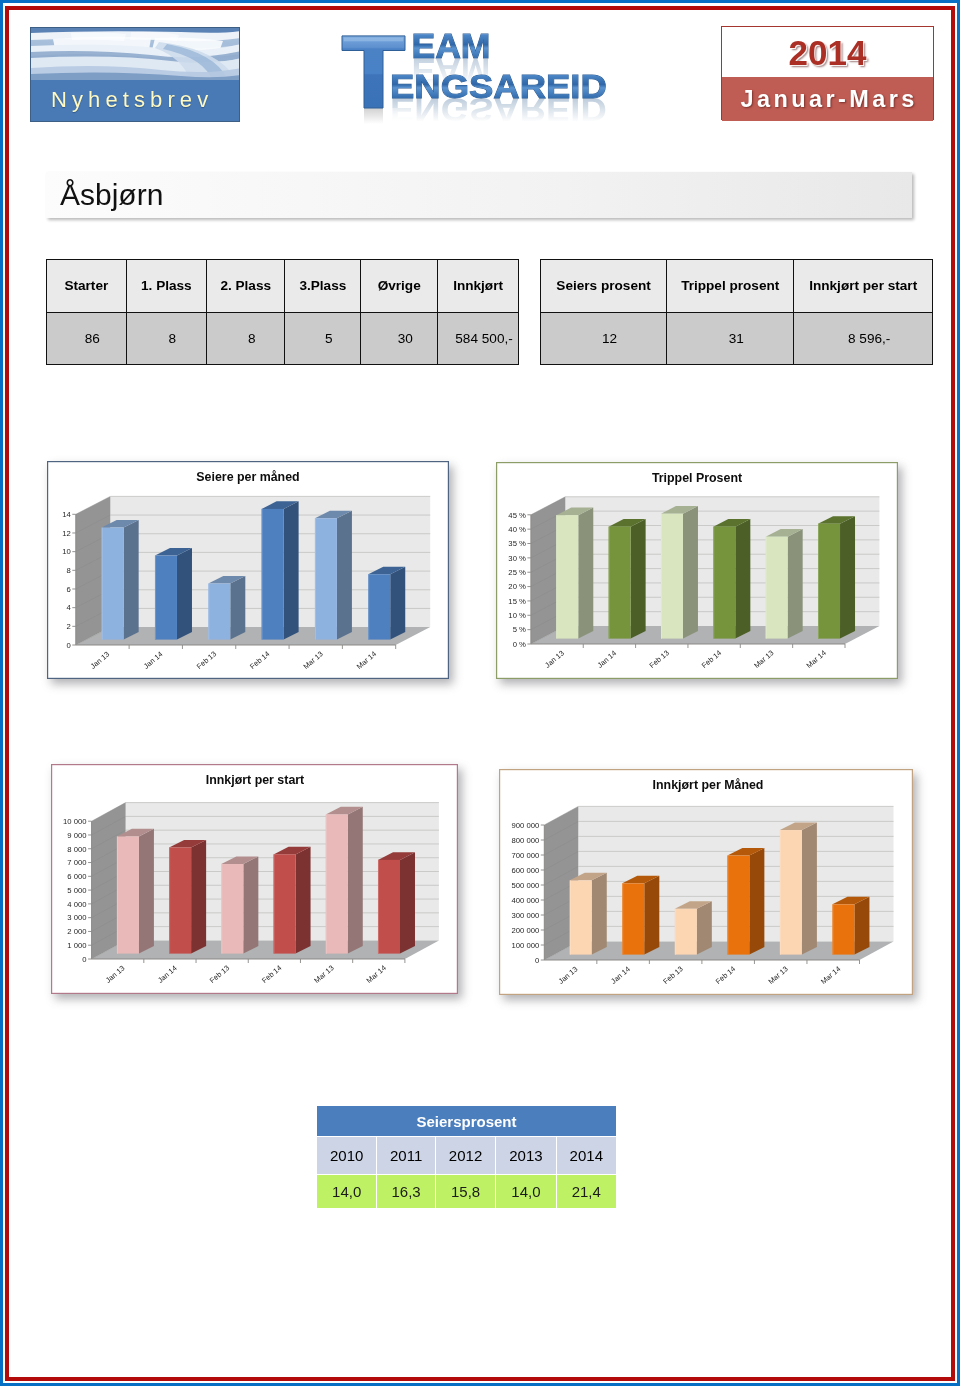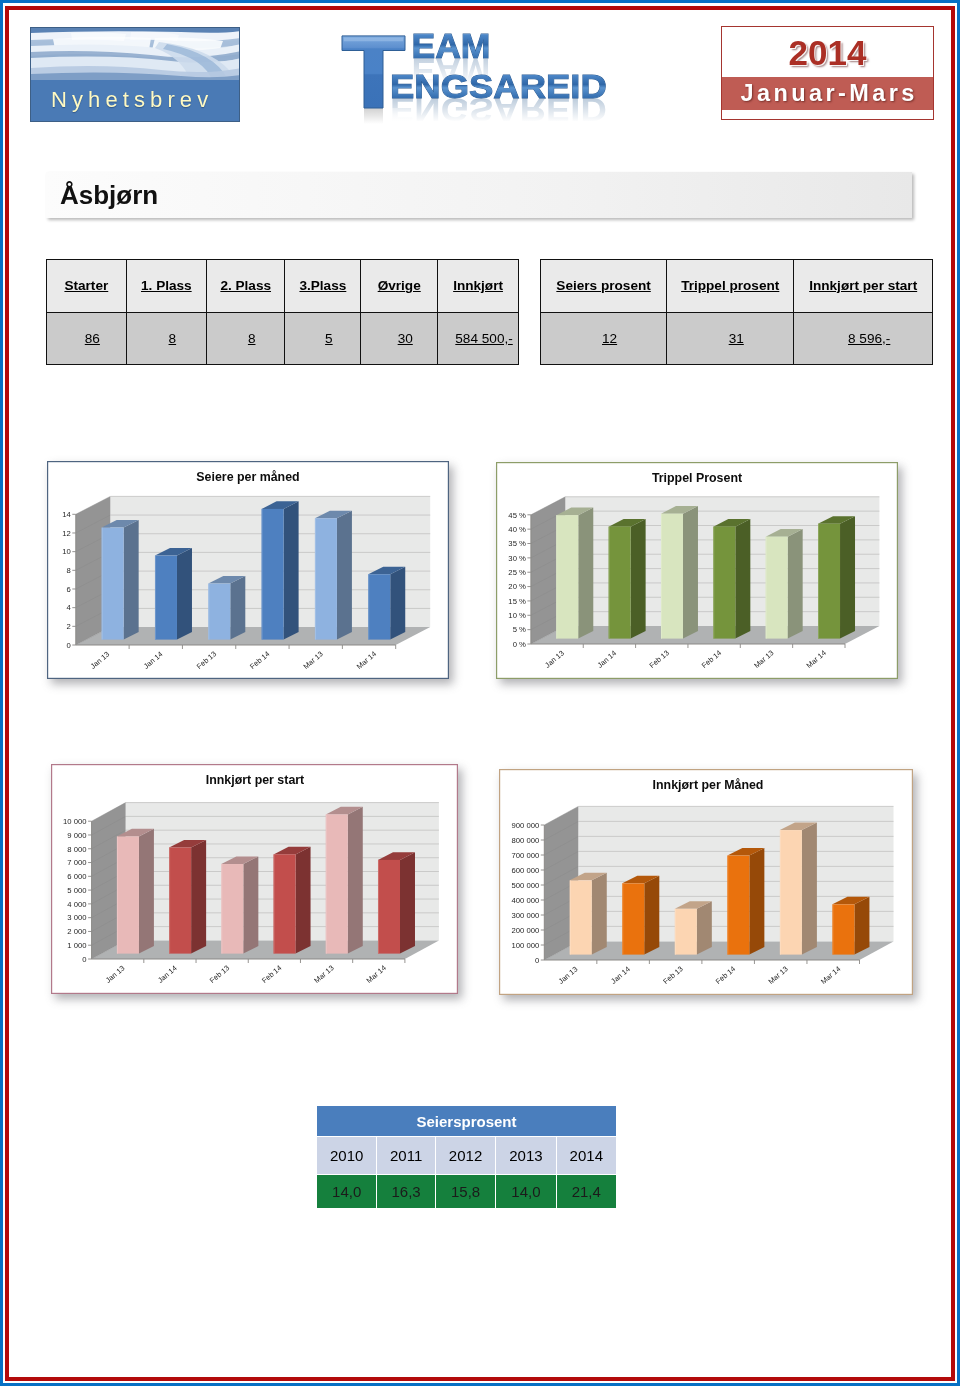--- a/index.html
+++ b/index.html
@@ -15,40 +15,40 @@
   .nyh-label{position:absolute;left:0;bottom:0;width:100%;height:41px;background:#4a7ab5;
     color:#fef9c3;font-size:22px;letter-spacing:5.1px;font-weight:400;display:flex;align-items:flex-start;padding-left:20px;padding-top:7px;box-sizing:border-box;
     text-shadow:0 1px 1px rgba(20,45,80,.45);}
 
   .logo{position:absolute;left:336px;top:16px;width:290px;height:110px;}
 
   .yearbox{position:absolute;left:721px;top:26px;width:213px;height:94px;box-sizing:border-box;border:1px solid #a5352f;background:#fff;}
   .yearbox .yr{height:50px;display:flex;align-items:center;justify-content:center;padding-top:2px;box-sizing:border-box;}
   .yearbox .yr span{font-size:35px;font-weight:bold;color:#ab2f25;letter-spacing:0px;
      text-shadow:1px 1px 0 rgba(255,255,255,.9), 2px 2px 2px rgba(80,20,20,.55);}
-  .yearbox .pr{height:33px;background:#bf5c54;display:flex;align-items:center;justify-content:center;}
+  .yearbox .pr{height:44px;background:#bf5c54;display:flex;align-items:center;justify-content:center;}
   .yearbox .pr span{font-size:23.5px;font-weight:bold;color:#fff;letter-spacing:3.4px;padding-left:3.4px;text-shadow:1px 1px 2px rgba(90,30,25,.7);}
 
   
   .titlebar{position:absolute;left:46px;top:172px;width:866px;height:46px;
     background:linear-gradient(to right,#fcfcfc 0%,#f2f2f2 60%,#e8e8e8 100%);
     box-shadow:2px 2px 3px rgba(0,0,0,.28);display:flex;align-items:center;padding-left:14px;box-sizing:border-box;}
-  .titlebar span{font-size:26px;color:#111;font-weight:700;}
+  .titlebar span{font-size:30px;color:#111;font-weight:400;}
 
   
   .dtable{position:absolute;border-collapse:collapse;}
-  .dtable td{border:1.5px solid #111;text-align:center;padding:0;text-decoration:underline;}
+  .dtable td{border:1.5px solid #111;text-align:center;padding:0;}
   .dtable .hrow td{background:#eaeaea;font-weight:bold;font-size:13.6px;height:51.5px;}
   .dtable .vrow td{background:#cbcbcb;font-weight:normal;font-size:13.6px;height:51.5px;padding-left:12px;}
 
   
   .sp{position:absolute;left:316px;top:1105px;width:301px;border-collapse:collapse;}
   .sp .h td{background:#4a7ebd;color:#fff;font-weight:bold;font-size:15px;text-align:center;height:28px;border:1px solid #fff;}
   .sp .y td{background:#ccd4e6;color:#000000;font-size:15px;text-align:center;height:35px;border:1px solid #fff;}
-  .sp .v td{background:#15803d;color:#1b1b1b;font-size:15px;text-align:center;height:31px;border:1px solid #fff;}
+  .sp .v td{background:#bef264;color:#1b1b1b;font-size:15px;text-align:center;height:31px;border:1px solid #fff;}
 
   
   .chart{position:absolute;box-sizing:border-box;background:#fff;box-shadow:4px 5px 9px rgba(95,95,100,.48);}
 </style>
 </head>
 <body>
 
 <div class="page">
 
   <div class="nyhetsbrev">

